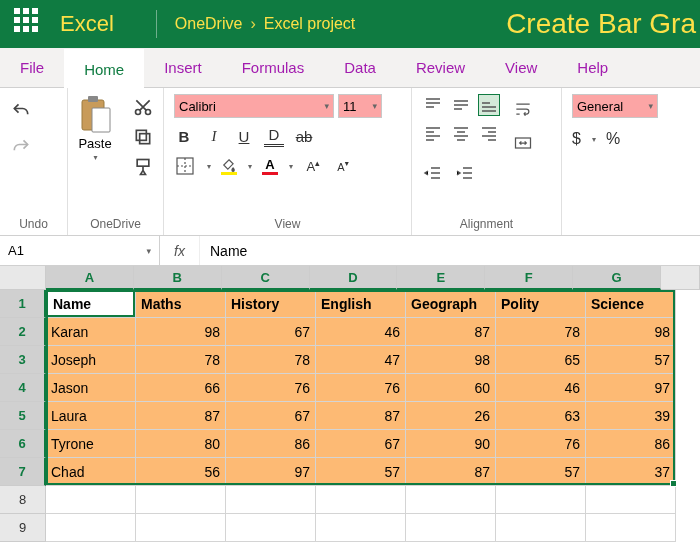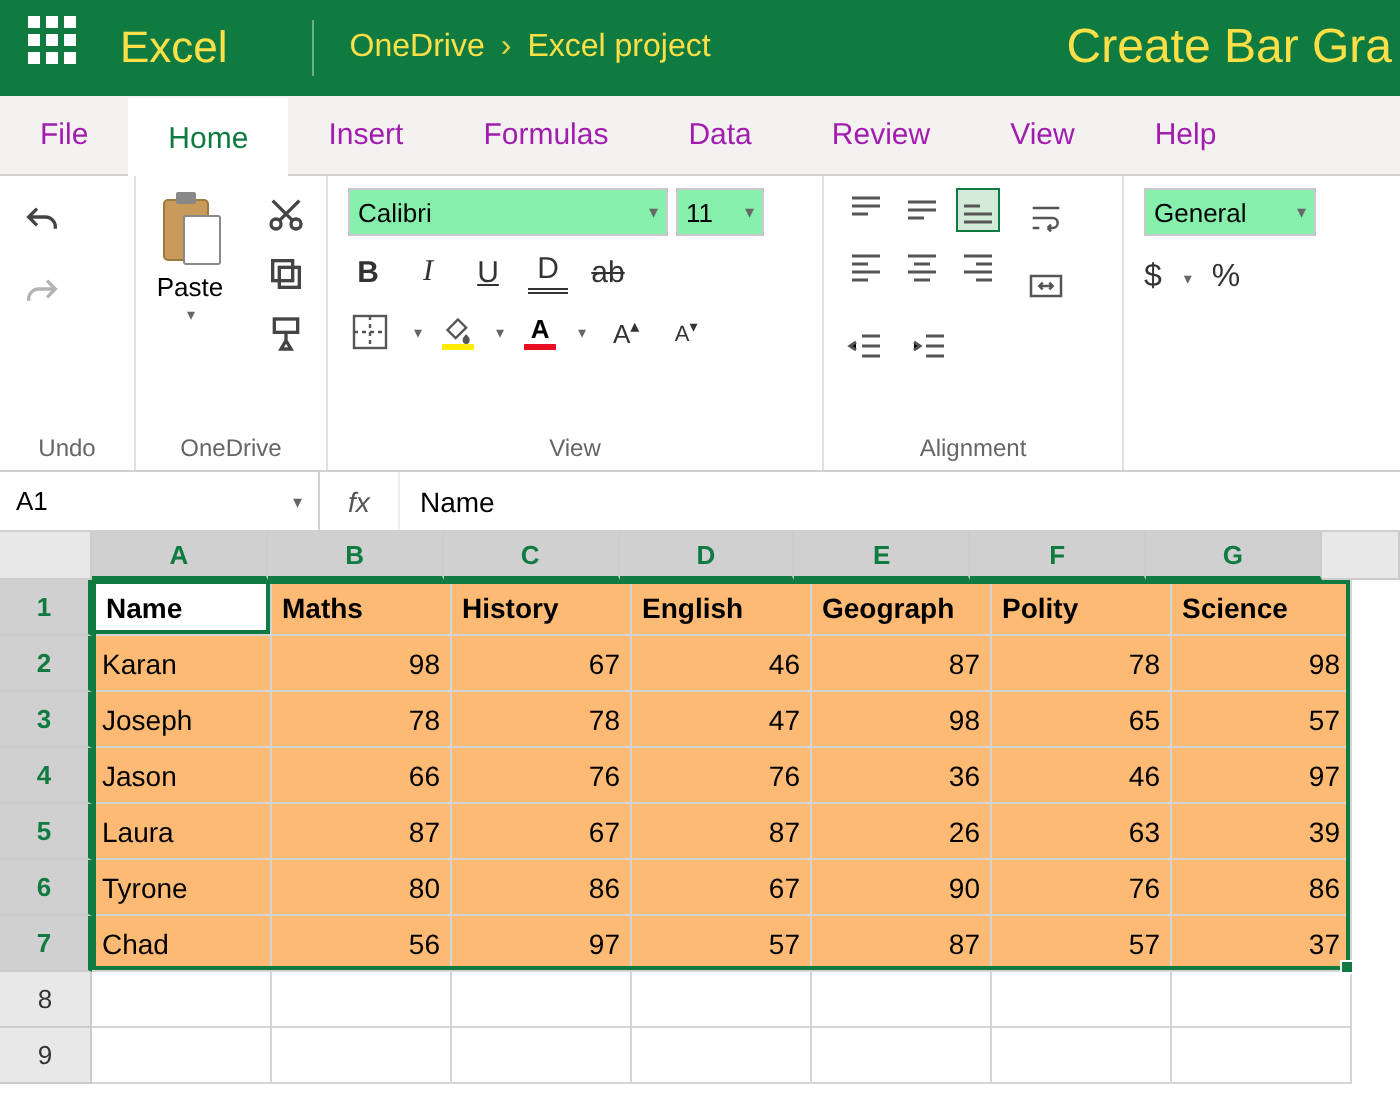--- a/index.html
+++ b/index.html
@@ -6,21 +6,21 @@
   body { width: 700px; height: 553px; overflow: hidden; background: #fff; }
 
   
   .titlebar { background: #0f7b41; height: 48px; display: flex; align-items: center; color: #fde047; padding: 0 8px; }
   .waffle { width: 32px; height: 32px; display: grid; grid-template-columns: repeat(3,6px); grid-template-rows: repeat(3,6px); gap: 3px; margin: 0 14px 0 6px; cursor: pointer; }
   .waffle span { background: #fff; width: 6px; height: 6px; }
   .app-name { font-size: 22px; font-weight: 400; margin-right: 24px; }
   .titlebar .divider { width: 1px; height: 28px; background: rgba(255,255,255,.4); margin: 0 18px; }
   .breadcrumb { font-size: 16px; display: flex; align-items: center; gap: 8px; flex: 1; }
   .breadcrumb .chev { opacity: .9; }
-  .doc-title { font-size: 24px; margin-right: -4px; }
+  .doc-title { font-size: 28px; margin-right: -4px; }
 
   
   .tabs { display: flex; background: #f3f2f1; border-bottom: 1px solid #d0d0d0; height: 40px; align-items: stretch; }
   .tab { padding: 0 20px; display: flex; align-items: center; font-size: 15px; color: #a21caf; background: #f3f2f1; cursor: pointer; }
   .tab.active { background: #fff; color: #0f7b41; border-top: 2px solid transparent; position: relative; top: 1px; }
 
   
   .ribbon { display: flex; background: #fff; border-bottom: 1px solid #d0d0d0; height: 148px; }
   .group { border-right: 1px solid #e0e0e0; padding: 6px 10px 2px; display: flex; flex-direction: column; justify-content: space-between; }
   .group-label { text-align: center; font-size: 12px; color: #666; padding: 2px 0; }
@@ -29,21 +29,21 @@
   .undo-col { display: flex; flex-direction: column; gap: 14px; padding-top: 6px; }
   .ico { width: 22px; height: 22px; display: flex; align-items: center; justify-content: center; color: #444; }
   .ico svg { width: 20px; height: 20px; }
 
   .paste-col { display: flex; flex-direction: column; align-items: center; gap: 2px; }
   .paste-icon { width: 34px; height: 40px; }
   .paste-label { font-size: 13px; }
   .clip-side { display: flex; flex-direction: column; gap: 8px; padding-top: 2px; }
 
   .font-top { display: flex; gap: 4px; align-items: center; }
-  .combo { border: 1px solid #c8c8c8; height: 24px; font-size: 13px; padding: 0 4px; display: flex; align-items: center; justify-content: space-between; background: #86efac; cursor: pointer; }
+  .combo { border: 1px solid #c8c8c8; height: 24px; font-size: 13px; padding: 0 4px; display: flex; align-items: center; justify-content: space-between; background: #fca5a5; cursor: pointer; }
   .font-name { width: 160px; }
   .font-size { width: 44px; }
   .caret { font-size: 9px; color: #666; margin-left: 4px; }
 
   .font-mid, .font-bot { display: flex; gap: 10px; align-items: center; margin-top: 8px; }
   .fmt { width: 20px; text-align: center; cursor: pointer; font-size: 15px; color: #333; }
   .color-ico { display: flex; flex-direction: column; align-items: center; cursor: pointer; }
   .color-bar { width: 16px; height: 3px; }
   .dd { font-size: 8px; color: #666; margin-left:1px; cursor:pointer; }
 
@@ -366,21 +366,21 @@
           <div class="cell selrange numcell">47</div>
           <div class="cell selrange numcell">98</div>
           <div class="cell selrange numcell">65</div>
           <div class="cell selrange numcell">57</div>
         </div>
         <div class="row">
           <div class="cell selrange namecell">Jason</div>
           <div class="cell selrange numcell">66</div>
           <div class="cell selrange numcell">76</div>
           <div class="cell selrange numcell">76</div>
-          <div class="cell selrange numcell">36</div>
+          <div class="cell selrange numcell">60</div>
           <div class="cell selrange numcell">46</div>
           <div class="cell selrange numcell">97</div>
         </div>
         <div class="row">
           <div class="cell selrange namecell">Laura</div>
           <div class="cell selrange numcell">87</div>
           <div class="cell selrange numcell">67</div>
           <div class="cell selrange numcell">87</div>
           <div class="cell selrange numcell">26</div>
           <div class="cell selrange numcell">63</div>

